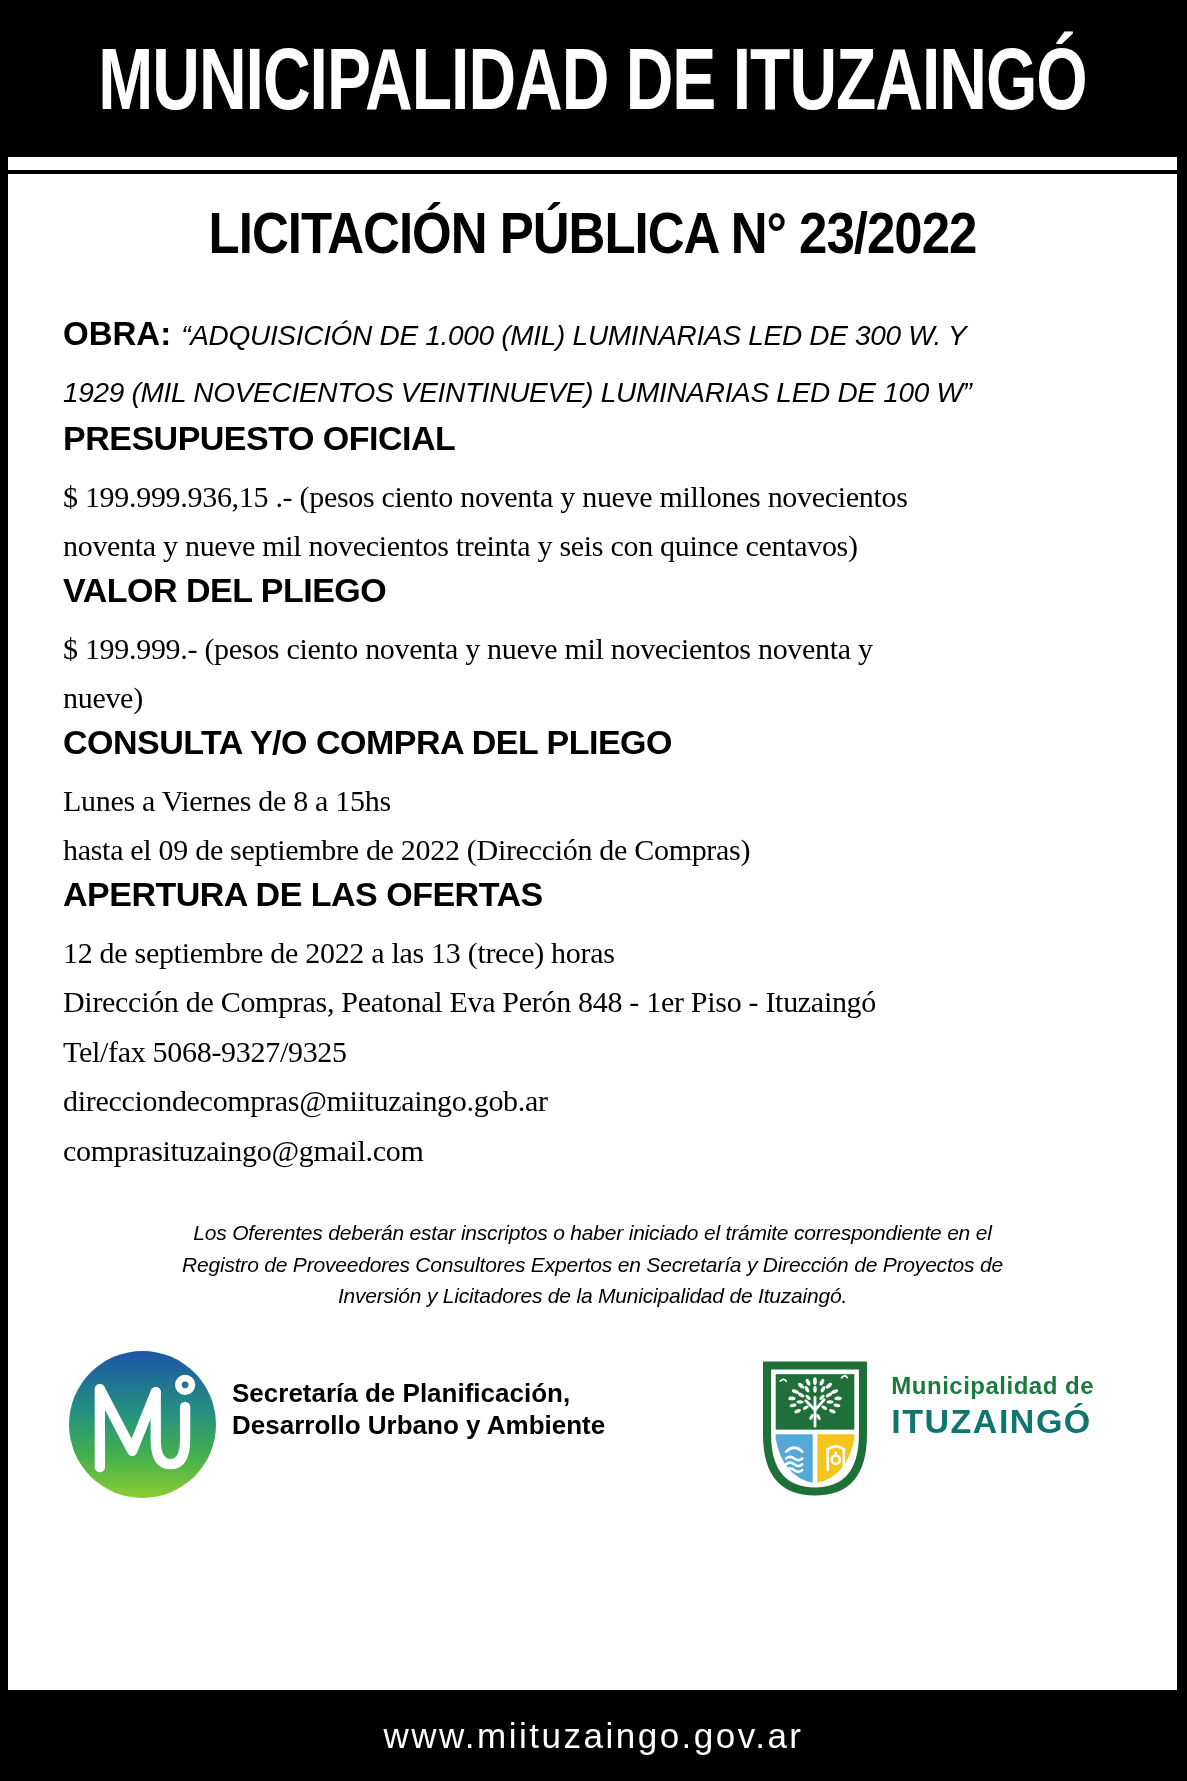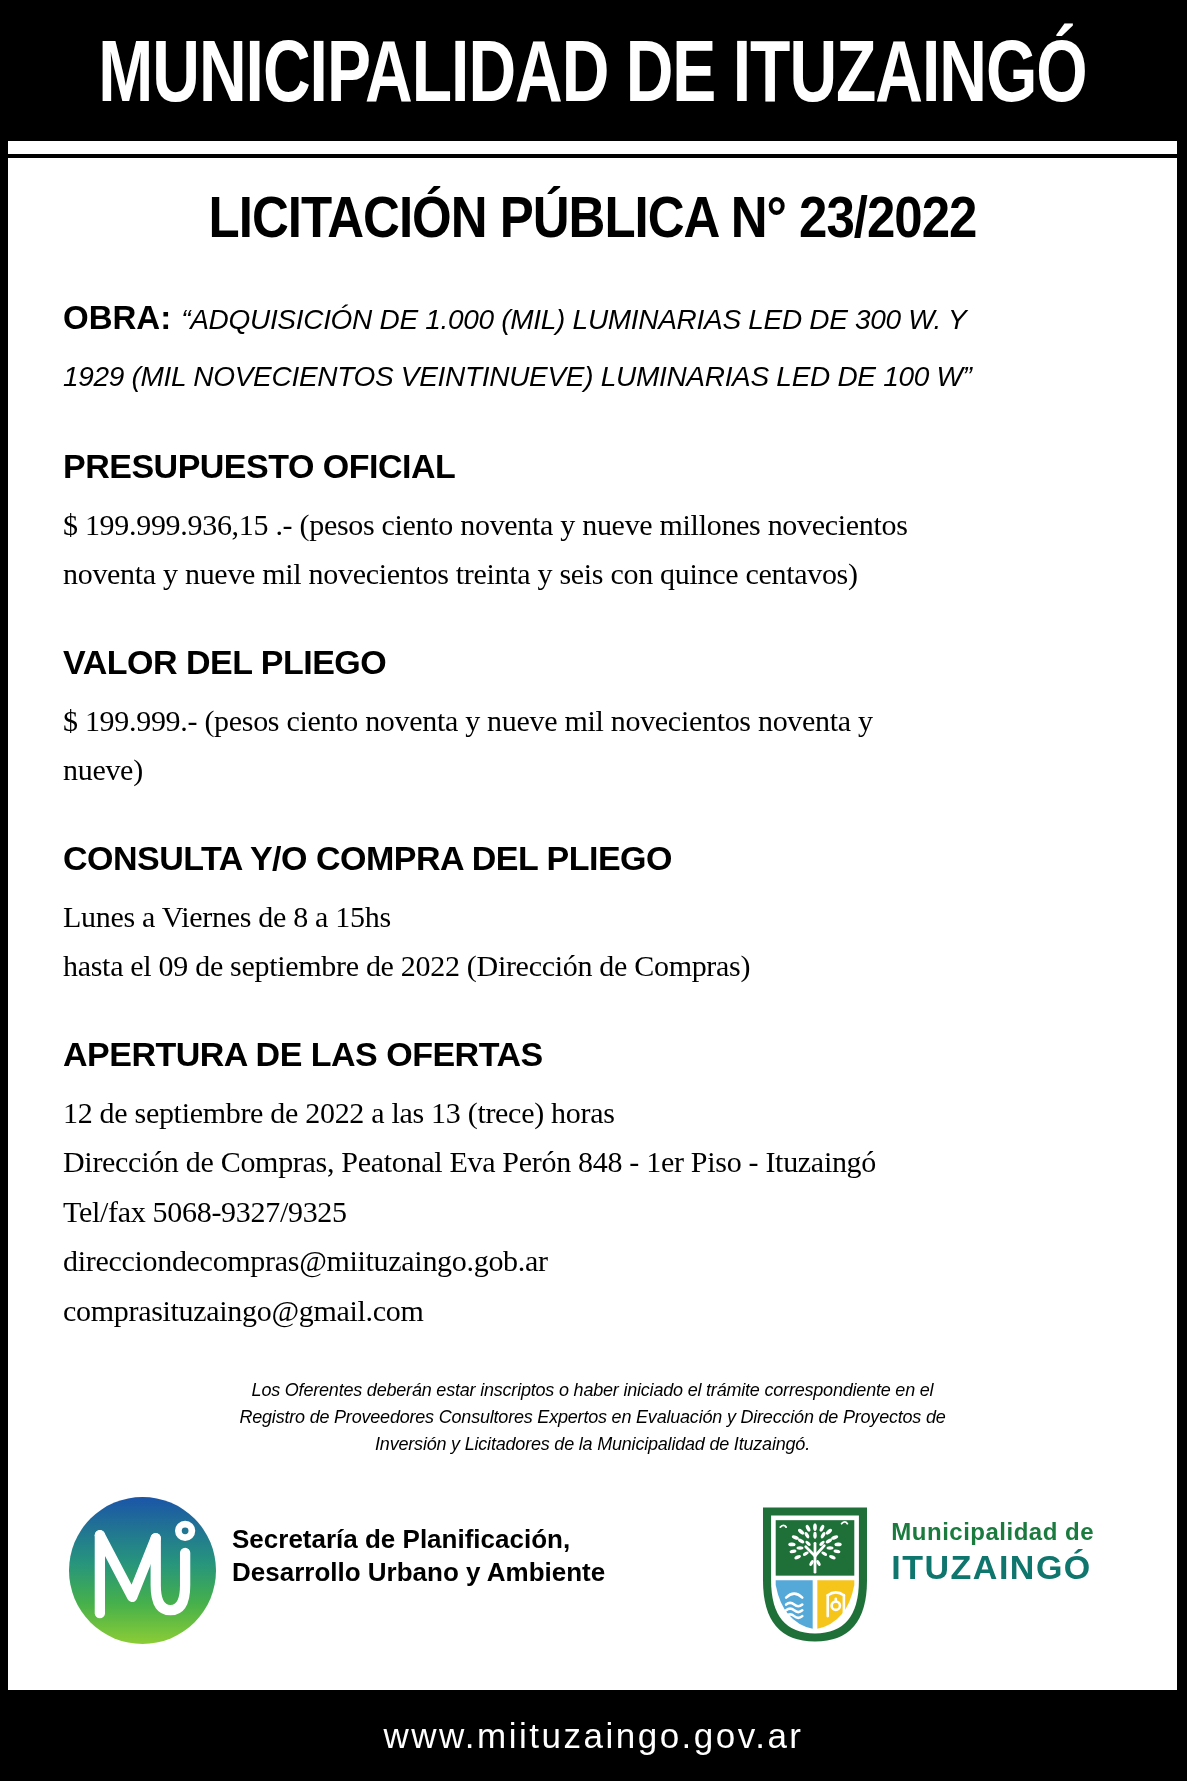--- a/index.html
+++ b/index.html
@@ -13,21 +13,21 @@
     font-family:"Liberation Sans", sans-serif;
     color:#000;
     border-left:8px solid #000;
     border-right:10px solid #000;
     display:flex; flex-direction:column;
     overflow:hidden;
   }
 
   
   .header-band {
-    height:141px; background:#000;
+    height:157px; background:#000;
     display:flex; align-items:center; justify-content:center;
     flex:0 0 auto;
   }
   .header-band .band-title {
     color:#fff; font-weight:bold; font-size:66px; letter-spacing:-1px;
     display:inline-block; transform:scaleY(1.32); transform-origin:center;
     white-space:nowrap;
   }
   .white-gap { height:13px; background:#fff; flex:0 0 auto; }
   .thin-rule { height:4px; background:#000; flex:0 0 auto; }
@@ -41,28 +41,28 @@
   .notice-title span {
     display:inline-block; font-weight:bold; font-size:51px; letter-spacing:-1px;
     transform:scaleY(1.12); transform-origin:center; white-space:nowrap;
   }
 
   .obra { margin-top:40px; font-size:28px; line-height:1.9; }
   .obra-label { font-weight:bold; font-style:normal; font-size:33px; margin-right:10px; }
   .obra-quote { font-style:italic; letter-spacing:-0.3px; }
 
   .sec-heading {
-    margin-top:44px; font-weight:bold; font-size:34px; letter-spacing:-0.5px;
+    font-weight:bold; font-size:34px; letter-spacing:-0.5px;
   }
   .sec-body { margin-top:14px; font-size:30px; line-height:1.65; letter-spacing:-0.3px;font-family:Liberation Serif, serif; }
   .sec-body .line { white-space:nowrap; }
 
   .note {
     margin-top:42px; text-align:center; font-style:italic;
-    font-size:18px; line-height:1.5; letter-spacing:-0.2px;
+    font-size:21px; line-height:1.5; letter-spacing:-0.2px;
   }
 
   
   .logos-row { margin-top:38px; display:flex; align-items:center; }
   .mi-group { display:flex; align-items:flex-start; margin-left:6px; }
   .mi-circle { width:147px; height:147px; flex:0 0 auto; }
   .mi-label { margin-left:16px; margin-top:26px; font-weight:bold; font-size:26px; line-height:1.25; }
 
   .muni-group { margin-left:auto; margin-right:28px; display:flex; align-items:flex-start; margin-top:8px; }
   .shield { width:116px; height:141px; flex:0 0 auto; }
@@ -124,21 +124,21 @@
     <div class="sec-body">
       <div class="line">12 de septiembre de 2022 a las 13 (trece) horas</div>
       <div class="line">Dirección de Compras, Peatonal Eva Perón 848 - 1er Piso - Ituzaingó</div>
       <div class="line">Tel/fax 5068-9327/9325</div>
       <div class="line">direcciondecompras@miituzaingo.gob.ar</div>
       <div class="line">comprasituzaingo@gmail.com</div>
     </div>
 
     <div class="note">
       <div>Los Oferentes deberán estar inscriptos o haber iniciado el trámite correspondiente en el</div>
-      <div>Registro de Proveedores Consultores Expertos en Evaluación y Dirección de Proyectos de</div>
+      <div>Registro de Proveedores Consultores Expertos en Secretaría y Dirección de Proyectos de</div>
       <div>Inversión y Licitadores de la Municipalidad de Ituzaingó.</div>
     </div>
 
     <div class="logos-row">
 
       <div class="mi-group">
         <svg class="mi-circle" viewBox="0 0 100 100" aria-hidden="true">
           <defs>
             <linearGradient id="miGrad" x1="0" y1="0" x2="0" y2="1">
               <stop offset="0" stop-color="#1b55a8"></stop>

